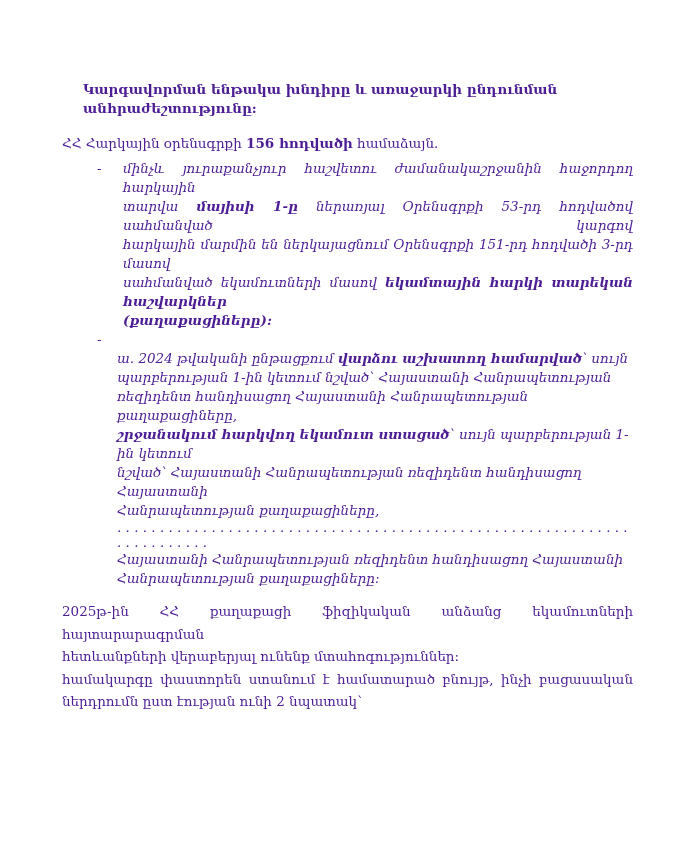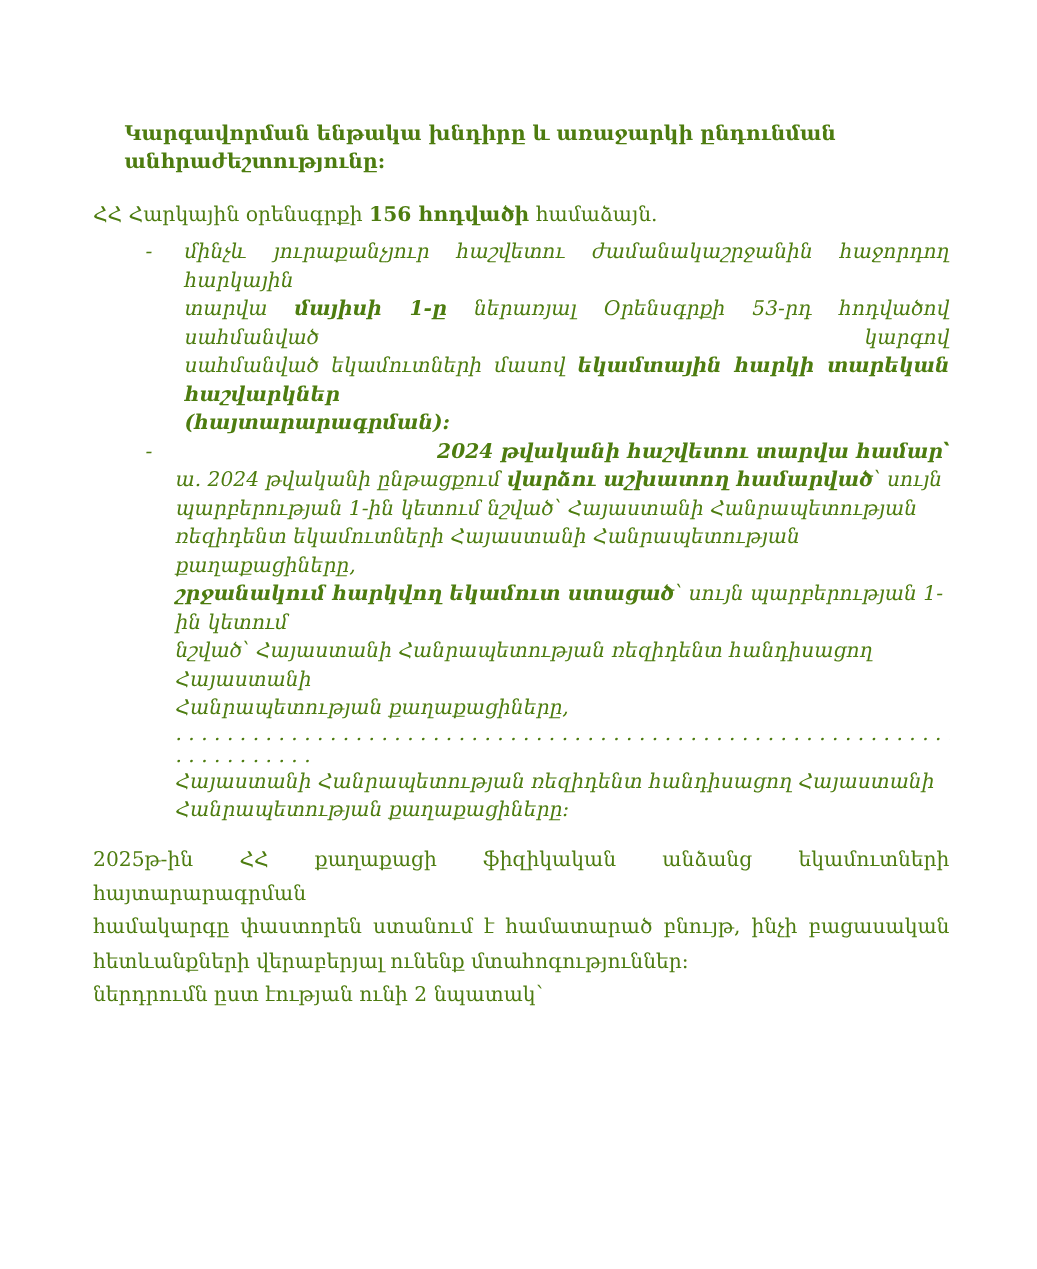--- a/index.html
+++ b/index.html
@@ -1,18 +1,18 @@
 <!DOCTYPE html>
 <html><head>
 <meta charset="utf-8">
 <style>
   html,body { margin:0; padding:0; background:#ffffff; }
   .page {
     position:relative; width:691px; height:846px; background:#ffffff;
-    font-family:"DejaVu Serif","DejaVu Sans",serif; color:#4d7c0f; overflow:hidden;
+    font-family:"DejaVu Serif","DejaVu Sans",serif; color:#4c1d95; overflow:hidden;
   }
   .doc { position:absolute; left:62px; top:80px; width:571px; font-size:13.5px; line-height:19px; }
   p { margin:0; }
   .b { font-weight:bold;text-align:right; }
   .title { font-weight:bold; padding-left:21px; margin-bottom:16px; }
   .intro { margin-bottom:6px; }
   .quote { font-style:italic; }
   .row { display:flex; padding-left:35px; }
   .marker { flex:none; width:26px; }
   .qbody { flex:1; min-width:0; }
@@ -34,51 +34,49 @@
 
     <p class="intro"><span>ՀՀ Հարկային օրենսգրքի </span><span class="b">156 հոդվածի</span><span> համաձայն.</span></p>
 
     <div class="quote">
 
       <div class="row">
         <span class="marker">-</span>
         <div class="qbody">
           <div class="line stretch"><span>մինչև յուրաքանչյուր հաշվետու ժամանակաշրջանին հաջորդող հարկային</span></div>
           <div class="line stretch"><span>տարվա </span><span class="b">մայիսի 1-ը</span><span> ներառյալ Օրենսգրքի 53-րդ հոդվածով սահմանված կարգով</span></div>
+          <div class="line stretch"><span>հարկային մարմին են ներկայացնում Օրենսգրքի 151-րդ հոդվածի 3-րդ մասով</span></div>
           <div class="line stretch"><span>սահմանված եկամուտների մասով </span><span class="b">եկամտային հարկի տարեկան հաշվարկներ</span></div>
-          <div class="line"><span class="b">(հայտարարագրման):</span></div>
+          <div class="line"><span class="b">(քաղաքացիները):</span></div>
         </div>
       </div>
 
       <div class="row">
         <span class="marker">-</span>
-        <div class="qbody">
-          <div class="line b">2024 թվականի հաշվետու տարվա համար՝</div>
-        </div>
       </div>
 
       <div class="sub">
         <div class="line"><span>ա. 2024 թվականի ընթացքում </span><span class="b">վարձու աշխատող համարված</span><span>՝ սույն</span></div>
         <div class="line"><span>պարբերության 1-ին կետում նշված՝ Հայաստանի Հանրապետության</span></div>
-        <div class="line"><span>ռեզիդենտ եկամուտների Հայաստանի Հանրապետության քաղաքացիները,</span></div>
+        <div class="line"><span>ռեզիդենտ հանդիսացող Հայաստանի Հանրապետության քաղաքացիները,</span></div>
         <div class="line"><span class="b">շրջանակում հարկվող եկամուտ ստացած</span><span>՝ սույն պարբերության 1-ին կետում</span></div>
         <div class="line"><span>նշված՝ Հայաստանի Հանրապետության ռեզիդենտ հանդիսացող Հայաստանի</span></div>
         <div class="line"><span>Հանրապետության քաղաքացիները,</span></div>
         <div class="dots">. . . . . . . . . . . . . . . . . . . . . . . . . . . . . . . . . . . . . . . . . . . . . . . . . . . . . . . . . . . . . . . . . . . . . . . .</div>
         <div class="dots">. . . . . . . . . . .</div>
         <div class="line">Հայաստանի Հանրապետության ռեզիդենտ հանդիսացող Հայաստանի</div>
         <div class="line">Հանրապետության քաղաքացիները:</div>
       </div>
 
     </div>
 
     <div class="para">
       <div class="line stretch">2025թ-ին ՀՀ քաղաքացի ֆիզիկական անձանց եկամուտների հայտարարագրման</div>
+      <div class="line">հետևանքների վերաբերյալ ունենք մտահոգություններ:</div>
       <div class="line stretch">համակարգը փաստորեն ստանում է համատարած բնույթ, ինչի բացասական</div>
-      <div class="line">հետևանքների վերաբերյալ ունենք մտահոգություններ:</div>
     </div>
 
     <div class="para-cont">
       <div class="line">ներդրումն ըստ էության ունի 2 նպատակ՝</div>
     </div>
 
   </div>
 </div>
 
 </body></html>

